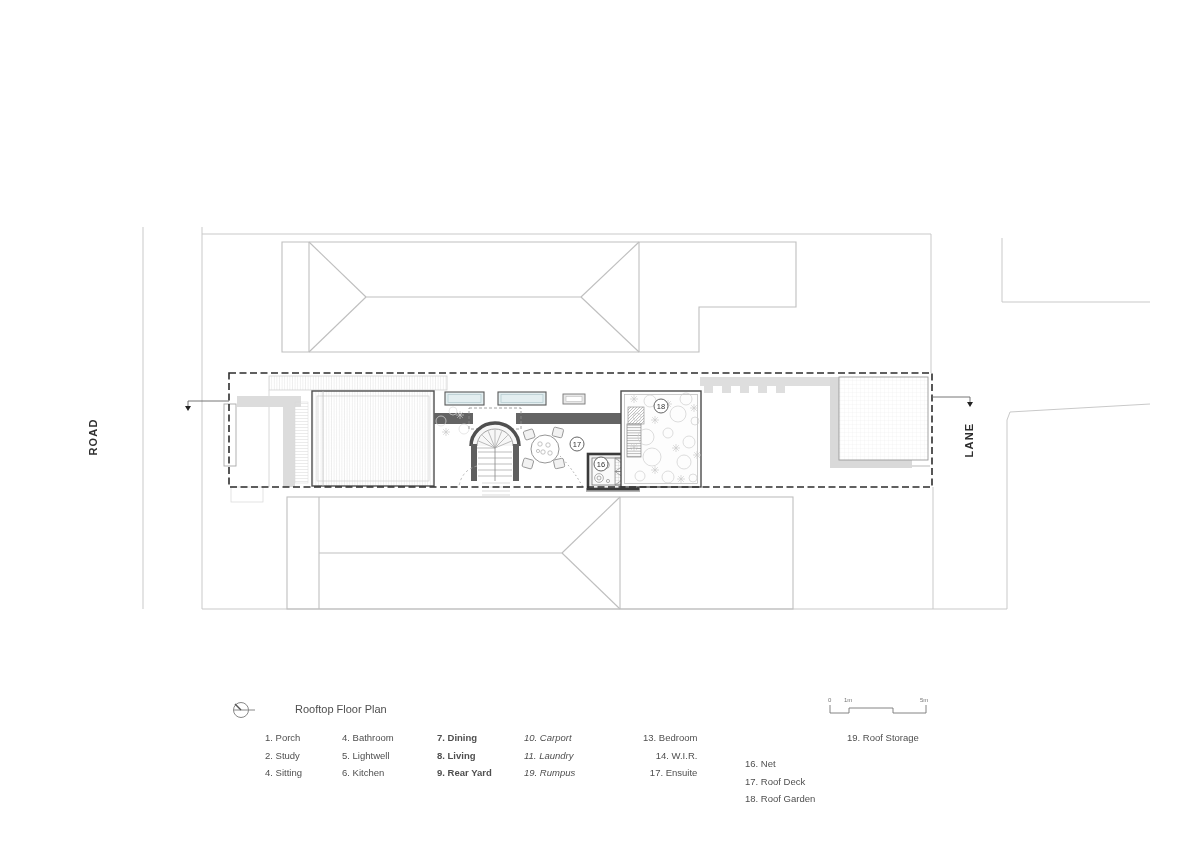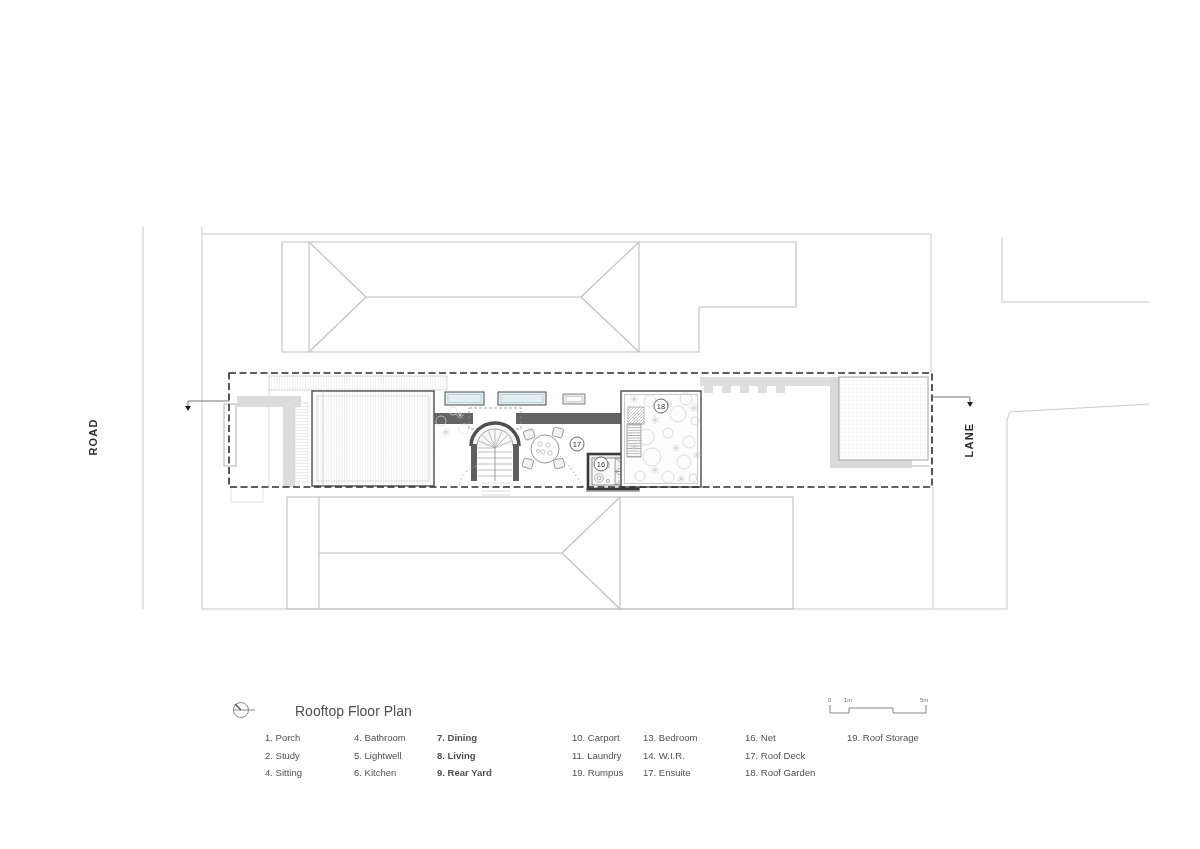--- a/index.html
+++ b/index.html
@@ -1,20 +1,20 @@
 <!DOCTYPE html>
 <html><head>
 <meta charset="utf-8">
 <style>
   html,body{margin:0;padding:0;background:#fff;}
   body{font-family:"Liberation Sans","DejaVu Sans",sans-serif;}
   .sheet{position:relative;width:1200px;height:849px;background:#ffffff;overflow:hidden;}
   .sheet svg{position:absolute;left:0;top:0;}
   .street-label{position:absolute;font-size:11px;font-weight:bold;letter-spacing:1.2px;color:#2e2e2e;transform:translate(-50%,-50%) rotate(-90deg);white-space:nowrap;}
-  .plan-title{position:absolute;left:261px;top:703px;font-size:14px;color:#4f4f4f;padding-left:34px;}
+  .plan-title{position:absolute;left:261px;top:703px;font-size:11px;color:#4f4f4f;padding-left:34px;}
   .legend-col{position:absolute;top:733px;font-size:9.5px;color:#4f4f4f;}
   .legend-col span{display:block;margin-bottom:7.5px;white-space:nowrap;line-height:10px;}
 </style>
 </head>
 <body>
 
 <div class="sheet">
 
 <svg width="1200" height="849" viewBox="0 0 1200 849">
   <defs>
@@ -276,41 +276,41 @@
 <div class="street-label" style="left:969px;top:440px;">LANE</div>
 
 <div class="plan-title">Rooftop Floor Plan</div>
 
 <div>
   <div class="legend-col" style="left:232px;margin-left:33px;">
     <span>1. Porch</span>
     <span>2. Study</span>
     <span>4. Sitting</span>
   </div>
-  <div class="legend-col" style="left:354px;">
+  <div class="legend-col" style="left:342px;">
     <span>4. Bathroom</span>
     <span>5. Lightwell</span>
     <span>6. Kitchen</span>
   </div>
   <div class="legend-col" style="left:437px;font-weight:bold;">
     <span>7. Dining</span>
     <span>8. Living</span>
     <span>9. Rear Yard</span>
   </div>
-  <div class="legend-col" style="left:572px;">
+  <div class="legend-col" style="left:524px;font-style:italic;">
     <span>10. Carport</span>
     <span>11. Laundry</span>
     <span>19. Rumpus</span>
   </div>
-  <div class="legend-col" style="left:643px;">
+  <div class="legend-col" style="left:643px;text-align:right;">
     <span>13. Bedroom</span>
     <span>14. W.I.R.</span>
     <span>17. Ensuite</span>
   </div>
-  <div class="legend-col" style="left:745px;">
+  <div class="legend-col" style="left:745px;margin-top:26px;">
     <span>16. Net</span>
     <span>17. Roof Deck</span>
     <span>18. Roof Garden</span>
   </div>
   <div class="legend-col" style="left:847px;">
     <span>19. Roof Storage</span>
   </div>
 </div>
 
 </div>

